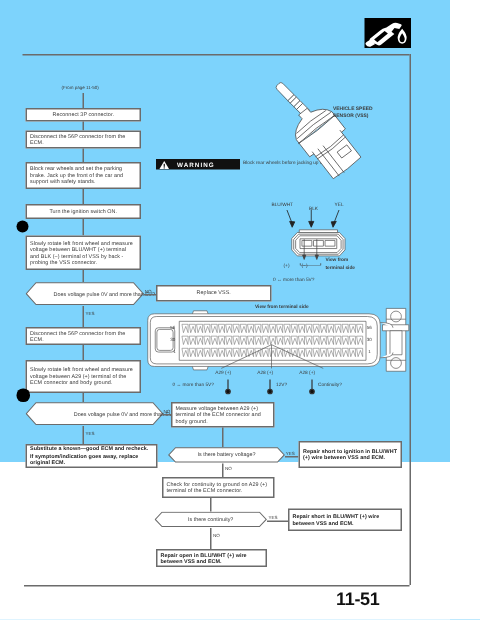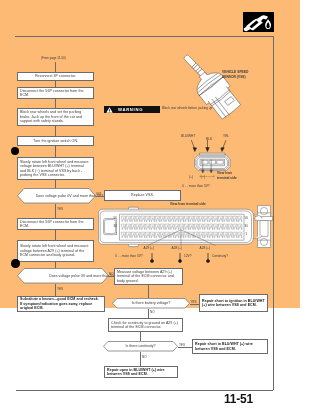--- a/index.html
+++ b/index.html
@@ -1,19 +1,19 @@
 <!DOCTYPE html>
 <html><head>
 <meta charset="utf-8">
 <style>
   html,body{margin:0;padding:0;background:#ffffff;}
   body{width:300px;height:413px;position:relative;overflow:hidden;
        font-family:"Liberation Sans",sans-serif;color:#1a1a1a;
        -webkit-font-smoothing:antialiased;}
-  #page{position:absolute;left:0;top:0;width:300px;height:308px;background:#fdba74;}
+  #page{position:absolute;left:0;top:0;width:300px;height:308px;background:#7dd3fc;}
   .abs{position:absolute;box-sizing:border-box;}
 
   
   .fbox{position:absolute;box-sizing:border-box;border:0.7px solid #6b6b6b;
         background:#fff;display:flex;align-items:center;}
   .fbox span{display:block;font-size:3.6px;line-height:1.22;
              letter-spacing:0.04px;padding:0 2px;color:#3a3a3a;}
   .fbox.ctr span{width:100%;text-align:center;}
   .fbox.bold span{font-weight:bold;color:#222;}
 

